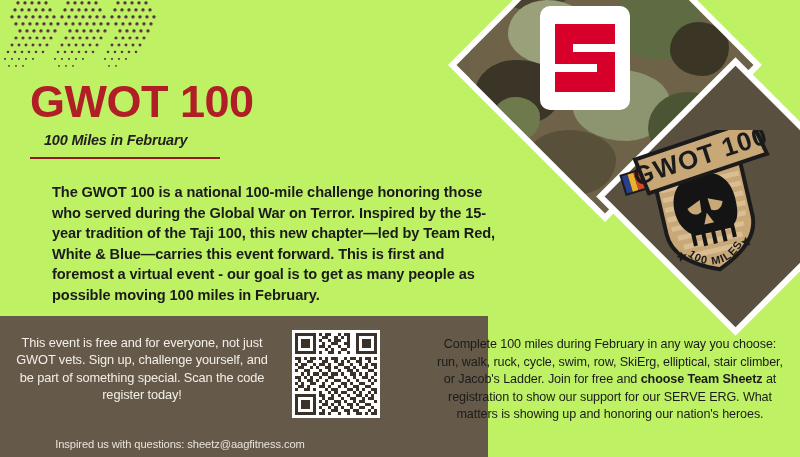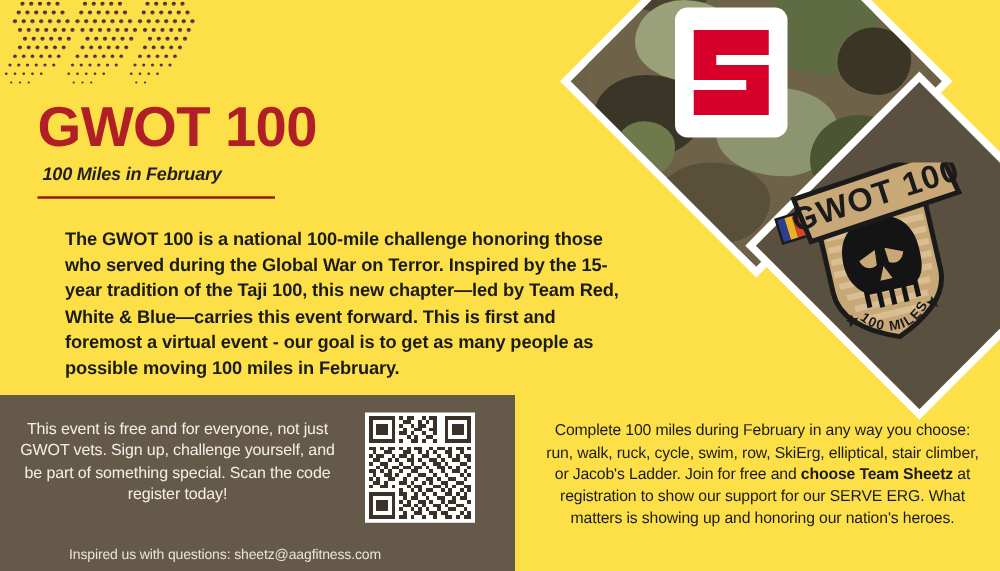--- a/index.html
+++ b/index.html
@@ -2,36 +2,36 @@
 <html><head>
 <meta charset="utf-8">
 <style>
   html,body{margin:0;padding:0;}
   body{
     width:800px;height:457px;overflow:hidden;
     background:#ffffff;
     font-family:"Liberation Sans", sans-serif;
     position:relative;
   }
-  #flyer{position:absolute;inset:0;width:800px;height:457px;background:#fde047;overflow:hidden;}
+  #flyer{position:absolute;inset:0;width:800px;height:457px;background:#bef264;overflow:hidden;}
 
   
   .chevrons{position:absolute;left:0;top:0;width:200px;height:78px;}
 
   
   .headline-wrap{position:absolute;left:30px;top:78px;width:330px;}
   .headline{
     font-family:"Liberation Sans", sans-serif;
     font-weight:bold;font-size:45px;line-height:48px;
     color:#b01e26;letter-spacing:-0.5px;margin:0;
   }
   .subhead{
     font-family:"Liberation Sans", sans-serif;
     font-style:italic;font-weight:bold;font-size:14.5px;
-    color:#231f20;margin:6px 0 0 4px;letter-spacing:-0.2px;
+    color:#231f20;margin:6px 0 0 14px;letter-spacing:-0.2px;
   }
   .rule{margin-top:9px;width:190px;height:2px;background:#8f1a22;}
 
   
   .body-copy{
     position:absolute;left:52px;top:182px;width:455px;
     font-size:14.6px;line-height:20.6px;color:#1b1b1b;
     letter-spacing:-0.1px;
     font-weight:bold;
   }
@@ -63,21 +63,21 @@
     background:#ffffff;border-radius:10px;
     display:flex;align-items:center;justify-content:center;
     z-index:6;
   }
 
   
   .patch{position:absolute;left:618px;top:130px;width:166px;height:160px;z-index:6;}
 
   
   .brown-panel{
-    position:absolute;left:0;top:316px;width:412px;height:141px;
+    position:absolute;left:0;top:316px;width:488px;height:141px;
     background:#655a49;
   }
   .panel-text{
     position:absolute;left:16px;top:18px;width:252px;
     text-align:center;color:#f3efe8;
     font-size:12.8px;line-height:17.4px;letter-spacing:-0.1px;
   }
   .contact{
     position:absolute;left:10px;top:122px;width:340px;
     text-align:center;color:#e9e3da;font-size:11.2px;letter-spacing:-0.1px;

